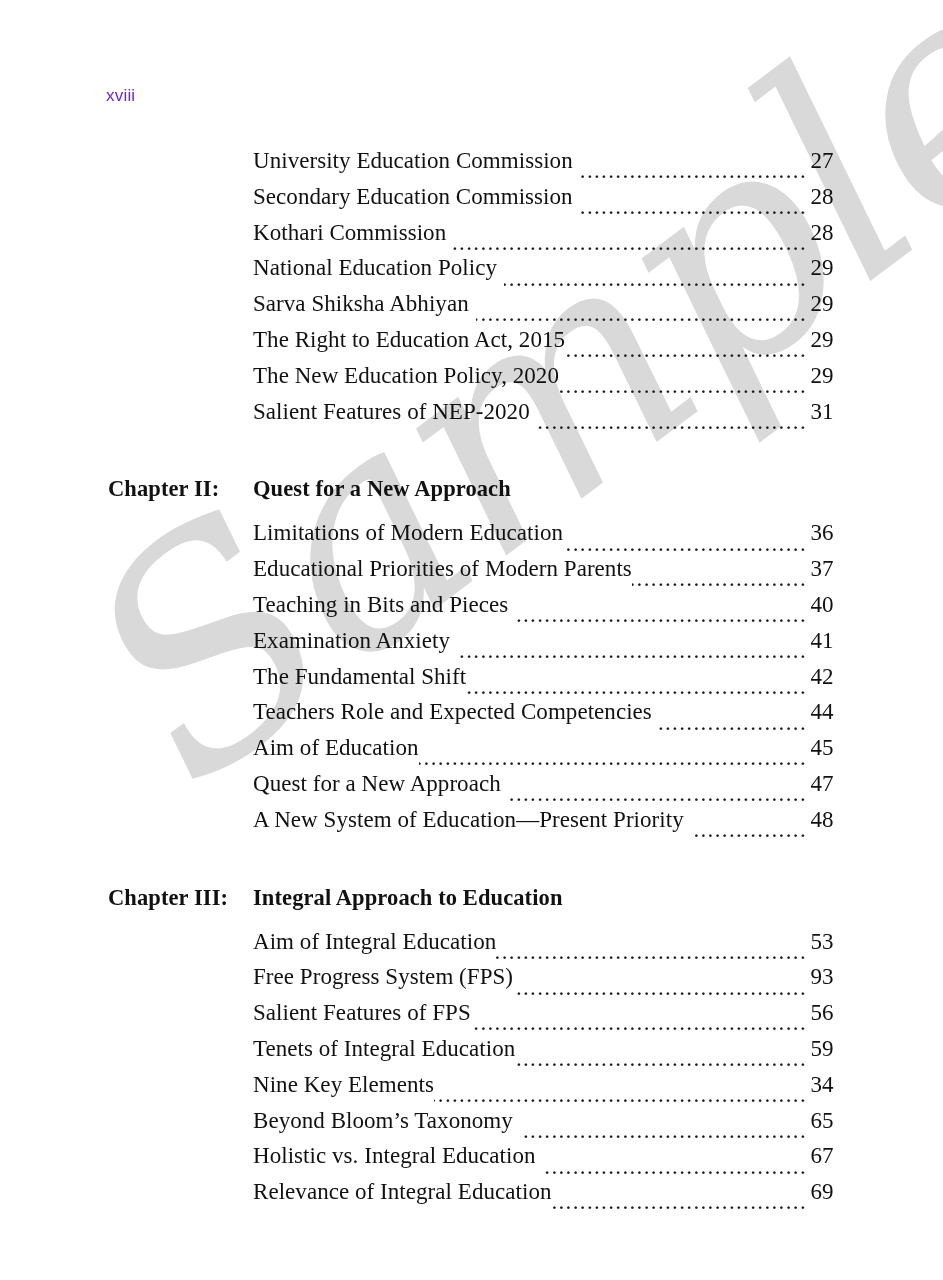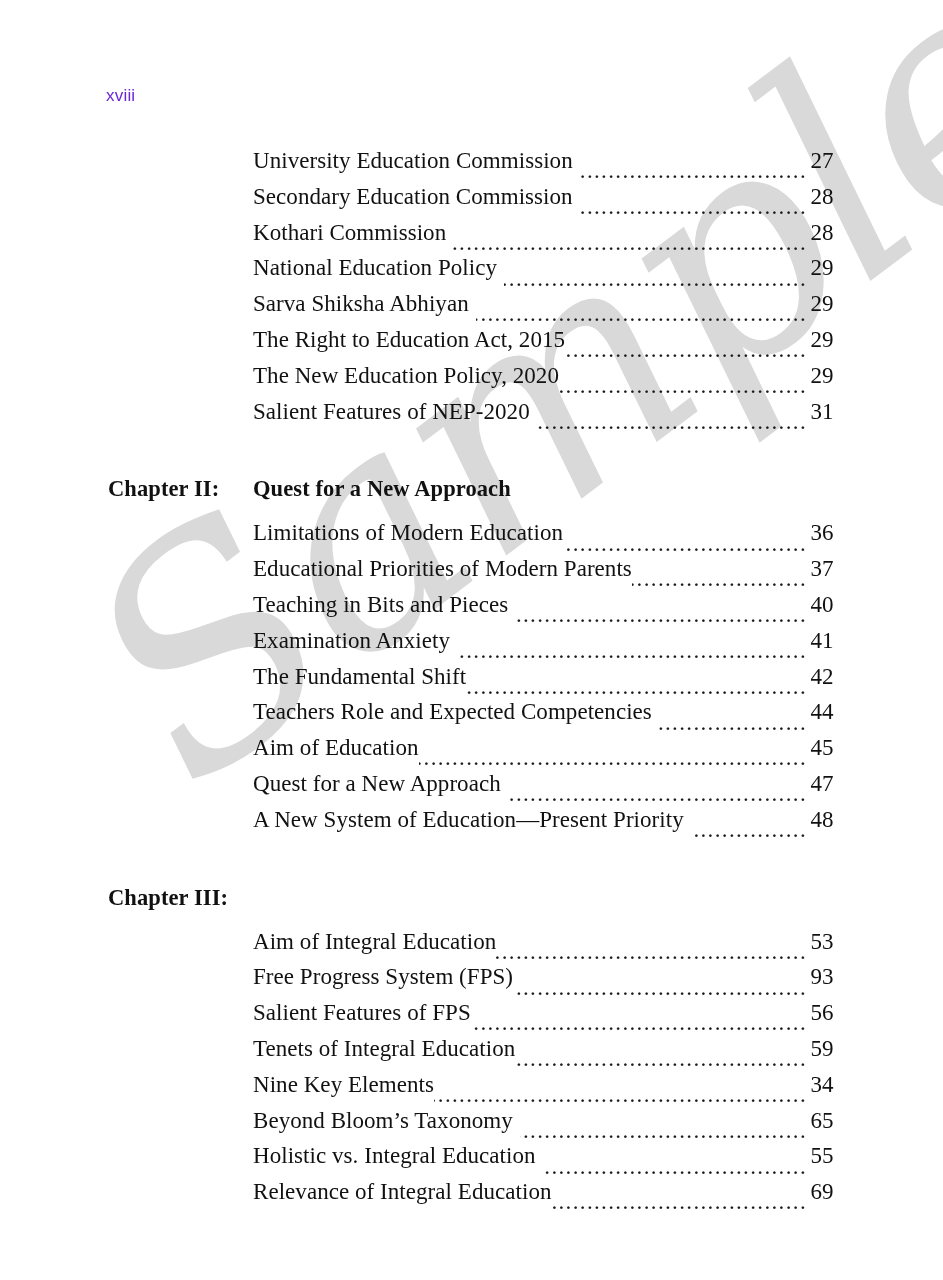--- a/index.html
+++ b/index.html
@@ -238,20 +238,21 @@
         <div class="leader pad"></div>
         <div class="entry-page">47</div>
       </div>
       <div class="toc-row entry">
         <div class="entry-title">A New System of Education—Present Priority</div>
         <div class="leader pad"></div>
         <div class="entry-page">48</div>
       </div>
       <div class="toc-row chapter">
         <div class="chapter-label">Chapter III:</div>
+        <div class="chapter-title">Integral Approach to Education</div>
       </div>
       <div class="toc-row entry">
         <div class="entry-title">Aim of Integral Education</div>
         <div class="leader"></div>
         <div class="entry-page">53</div>
       </div>
       <div class="toc-row entry">
         <div class="entry-title">Free Progress System (FPS)</div>
         <div class="leader"></div>
         <div class="entry-page">93</div>
@@ -272,21 +273,21 @@
         <div class="entry-page">34</div>
       </div>
       <div class="toc-row entry">
         <div class="entry-title">Beyond Bloom’s Taxonomy</div>
         <div class="leader pad"></div>
         <div class="entry-page">65</div>
       </div>
       <div class="toc-row entry">
         <div class="entry-title">Holistic vs. Integral Education</div>
         <div class="leader pad"></div>
-        <div class="entry-page">55</div>
+        <div class="entry-page">67</div>
       </div>
       <div class="toc-row entry">
         <div class="entry-title">Relevance of Integral Education</div>
         <div class="leader"></div>
         <div class="entry-page">69</div>
       </div>
     </div>
 
 </div>
 

